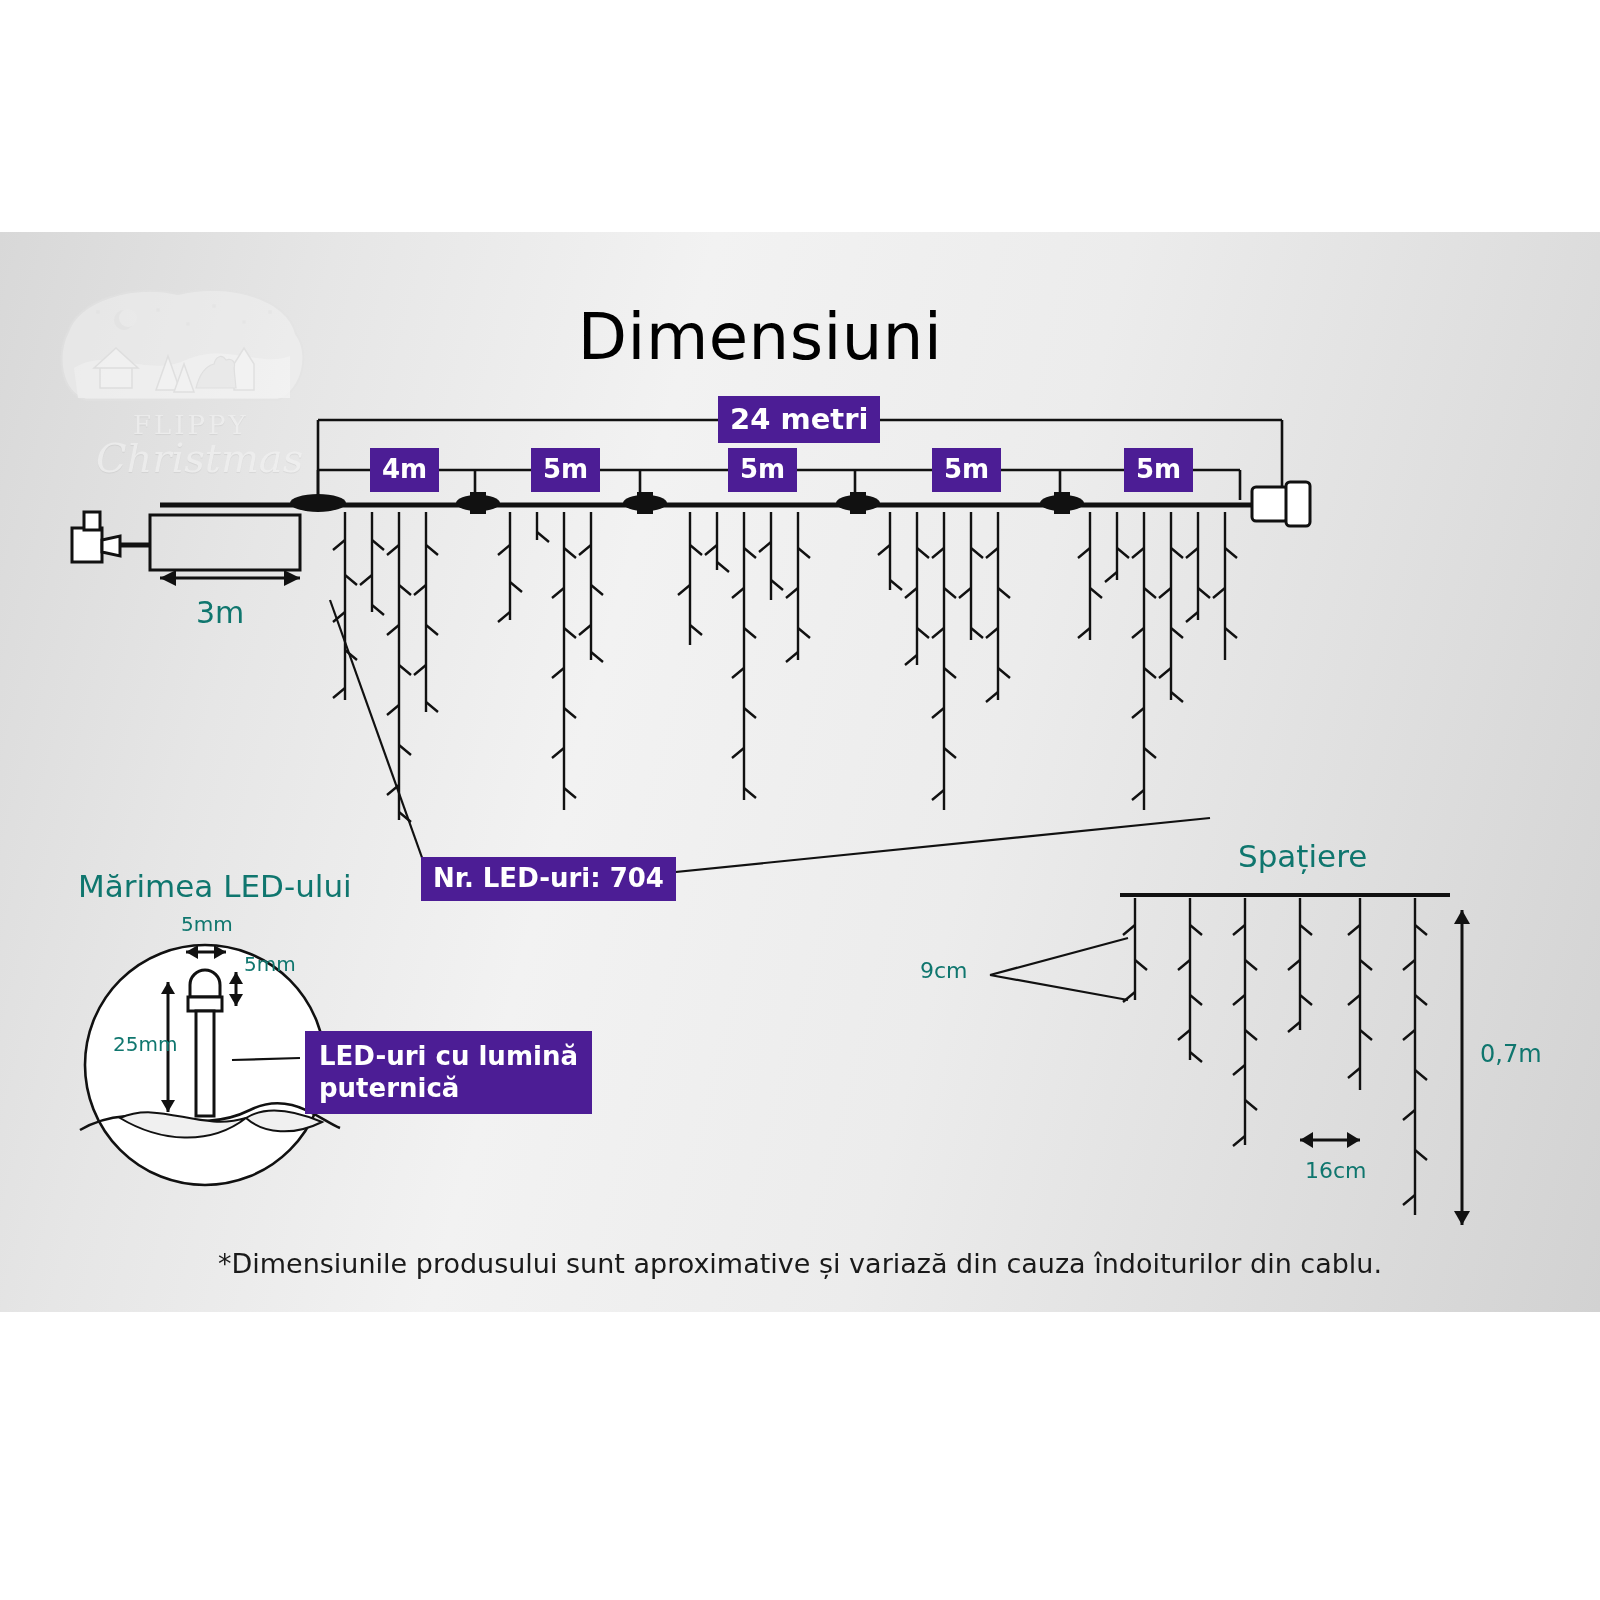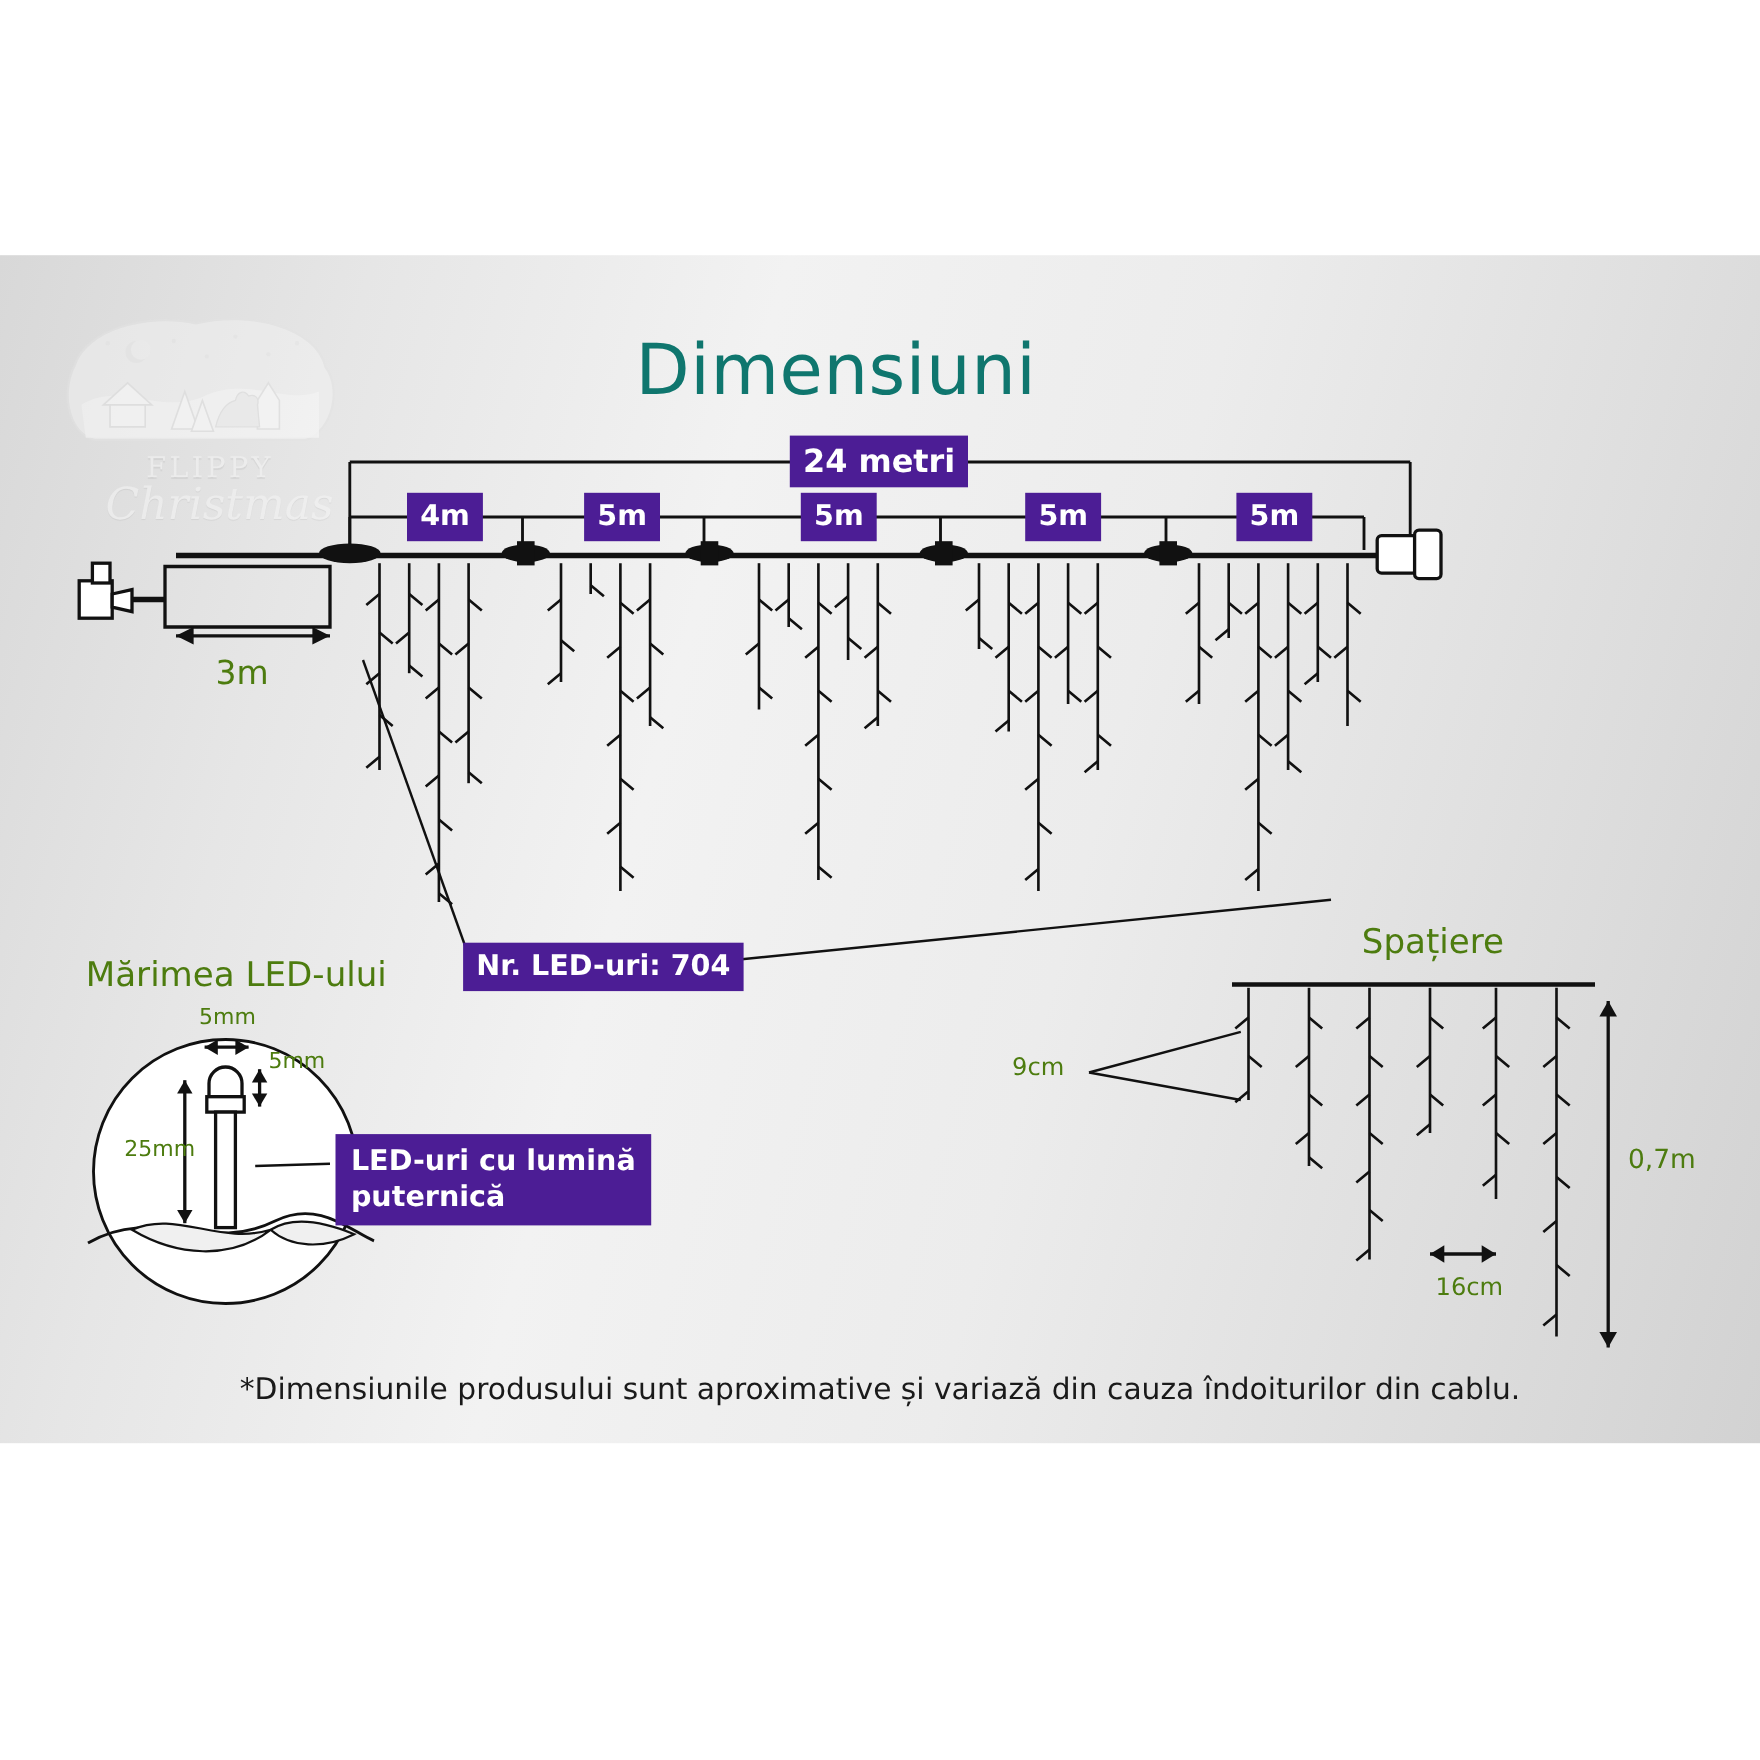--- a/index.html
+++ b/index.html
@@ -25,27 +25,27 @@
     background:#4c1d95;color:#fff;
     font-family:"DejaVu Sans", sans-serif;
     font-weight:bold;
     line-height:1.22;
     padding:6px 12px;
     white-space:pre;
     box-sizing:border-box;
   }
   .plain{
     position:absolute;
-    color:#4d7c0f;
+    color:#0f766e;
     font-family:"DejaVu Sans", sans-serif;
     white-space:pre;
   }
   #title{
     position:absolute;left:0;top:300px;width:1520px;text-align:center;
-    font-size:64px;color:#0f766e;font-family:"DejaVu Sans", sans-serif;
+    font-size:64px;color:#000000;font-family:"DejaVu Sans", sans-serif;
     letter-spacing:0.5px;
   }
   #footnote{
     position:absolute;left:0;top:1248px;width:1600px;text-align:center;
     font-size:27px;color:#1a1a1a;
   }
   #logo{
     position:absolute;left:38px;top:272px;width:290px;height:220px;
     opacity:.55;
   }

